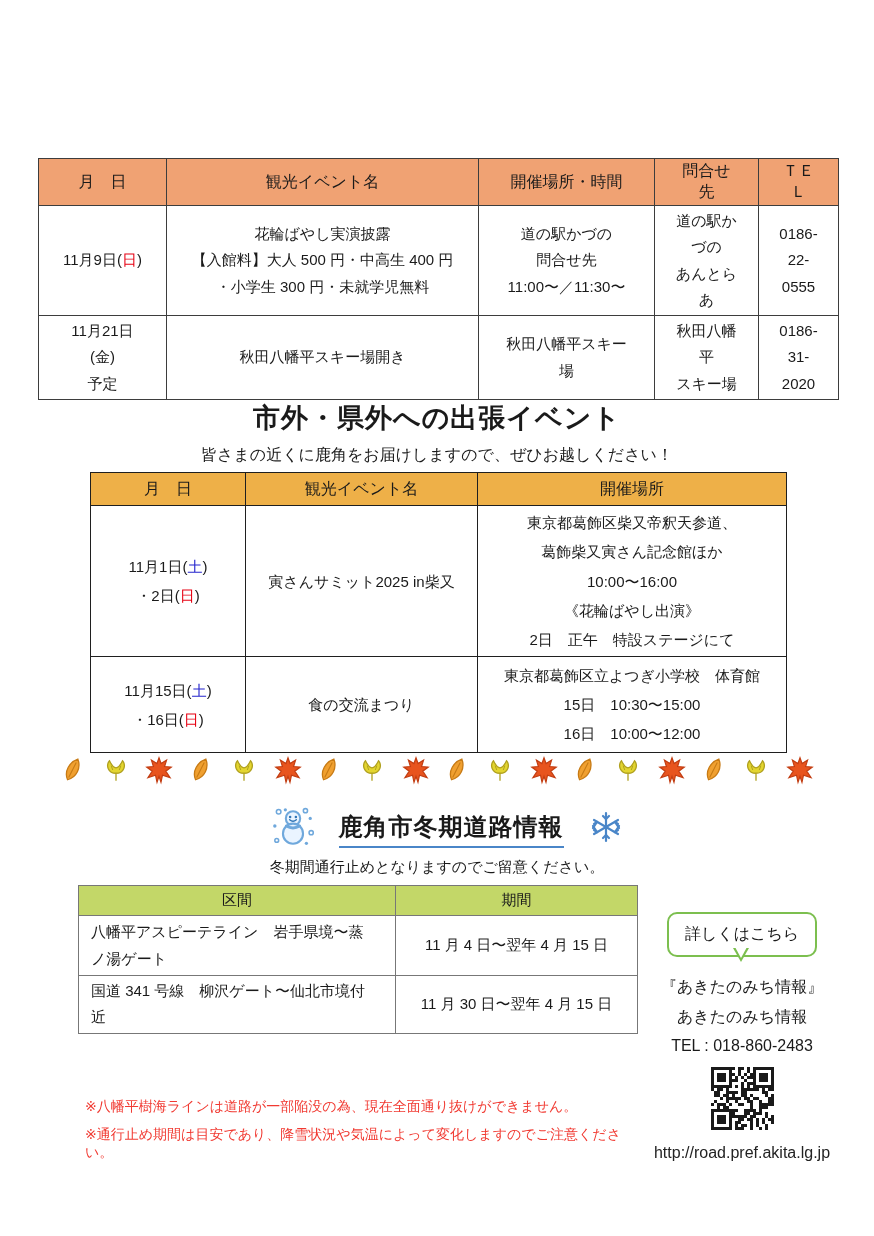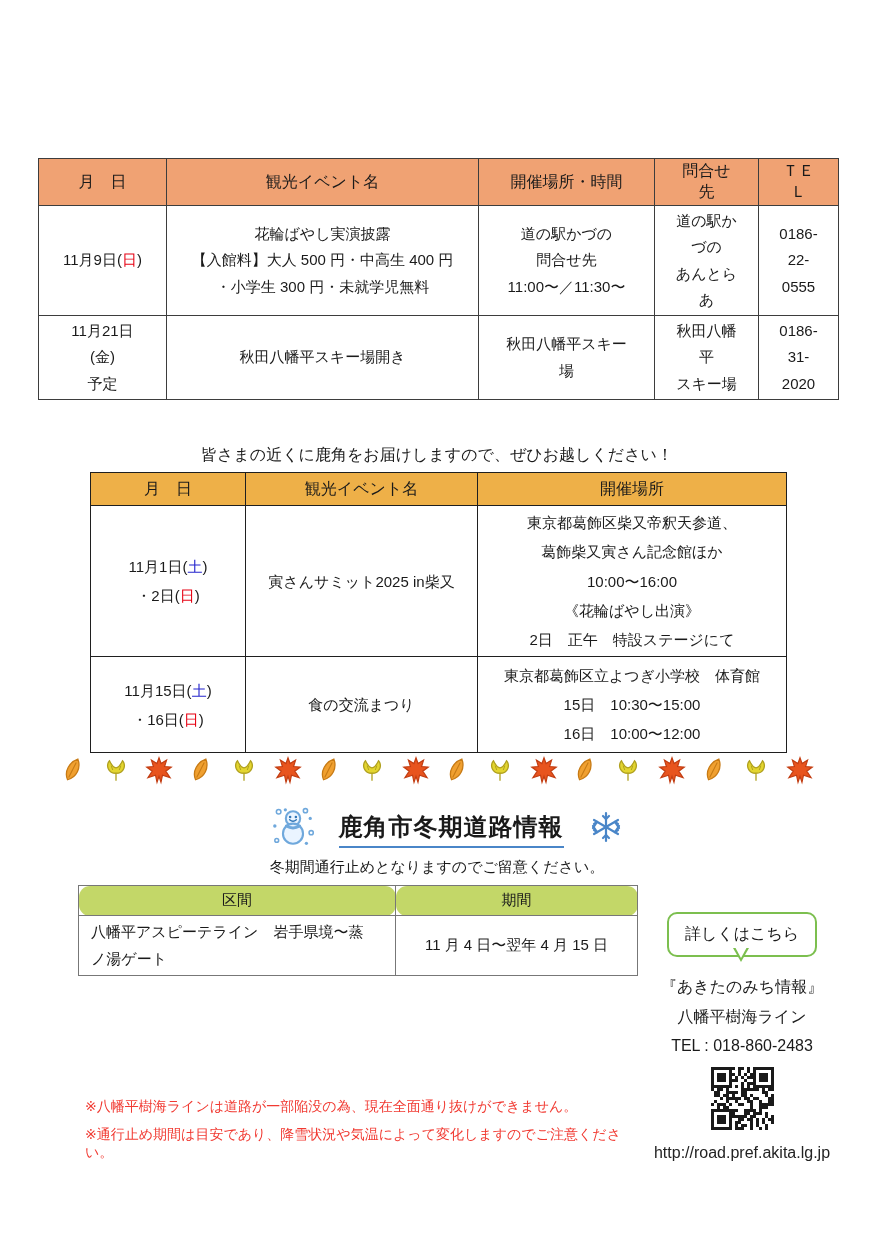--- a/index.html
+++ b/index.html
@@ -32,21 +32,21 @@
   .t2 thead tr{height:33px;}
   .t2 thead th{background:var(--trip_header);}
   .t2 tbody tr.row0{height:143px;}
   .t2 tbody tr.row1{height:96px;}
   .t2 td div{line-height:1.95;}
 
   
   .t3{left:78px;top:885px;width:559px;}
   .t3 th,.t3 td{border:1.5px solid #777;}
   .t3 thead tr{height:30px;}
-  .t3 thead th{background:var(--road_header);font-size:15px;border-radius:11px;}
+  .t3 thead th{background:var(--road_header);font-size:15px;}
   .t3 tbody tr{height:55px;}
   .t3 tbody tr.row0{height:60px;}
   .t3 tbody td:first-child{text-align:left;padding-left:12px;}
 
   
   .sec2-title{position:absolute;top:400px;left:0;width:100%;text-align:center;
               font-size:27px;font-weight:bold;letter-spacing:1px;}
   .sec2-sub{position:absolute;top:445px;left:0;width:100%;text-align:center;font-size:16px;}
 
   
@@ -145,20 +145,21 @@
             <div><span>スキー場</span></div>
           </td>
           <td>
             <div><span>0186-</span></div>
             <div><span>31-2020</span></div>
           </td>
         </tr>
       </tbody>
   </table>
 
+  <div class="sec2-title">市外・県外への出張イベント</div>
   <div class="sec2-sub">皆さまの近くに鹿角をお届けしますので、ぜひお越しください！</div>
 
   <table class="t2">
     <colgroup>
         <col style="width:155px">
         <col style="width:232px">
         <col style="width:309px">
       </colgroup>
     <thead>
         <tr>
@@ -333,27 +334,35 @@
       </thead>
     <tbody>
         <tr class="row0">
           <td>
             <div><span>八幡平アスピーテライン　岩手県境〜蒸ノ湯ゲート</span></div>
           </td>
           <td>
             <div><span>11 月 4 日〜翌年 4 月 15 日</span></div>
           </td>
         </tr>
+        <tr class="row2">
+          <td>
+            <div><span>国道 341 号線　柳沢ゲート〜仙北市境付近</span></div>
+          </td>
+          <td>
+            <div><span>11 月 30 日〜翌年 4 月 15 日</span></div>
+          </td>
+        </tr>
       </tbody>
   </table>
 
   <div class="info">
     <span class="bubble">詳しくはこちら</span>
     <div class="info-line first">『あきたのみち情報』</div>
-    <div class="info-line">八幡平樹海ライン</div>
+    <div class="info-line">あきたのみち情報</div>
     <div class="info-line">TEL : 018-860-2483</div>
     <div class="qr-wrap"><svg width="63" height="63" viewBox="0 0 63 63" shape-rendering="crispEdges">
           <rect width="100%" height="100%" fill="#fff"></rect>
           <rect x="0" y="0" width="3" height="3" fill="#1a1a1a"></rect>
           <rect x="3" y="0" width="3" height="3" fill="#1a1a1a"></rect>
           <rect x="6" y="0" width="3" height="3" fill="#1a1a1a"></rect>
           <rect x="9" y="0" width="3" height="3" fill="#1a1a1a"></rect>
           <rect x="12" y="0" width="3" height="3" fill="#1a1a1a"></rect>
           <rect x="15" y="0" width="3" height="3" fill="#1a1a1a"></rect>
           <rect x="18" y="0" width="3" height="3" fill="#1a1a1a"></rect>

